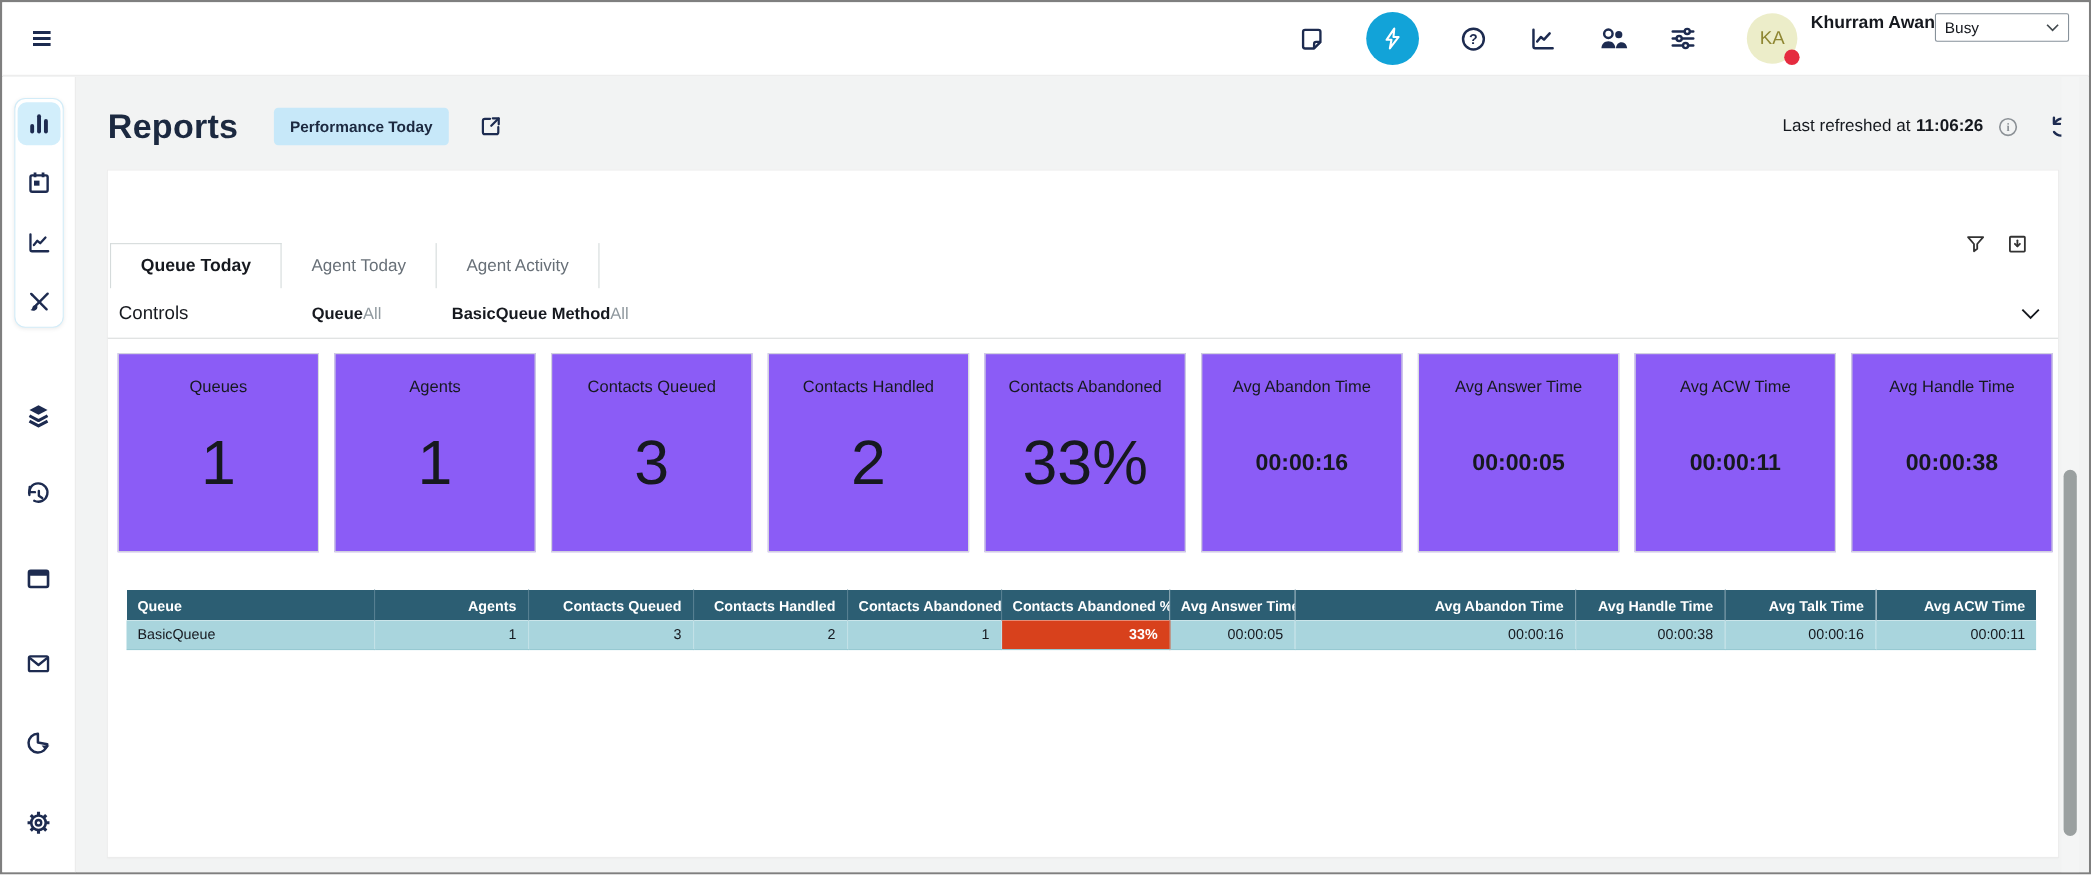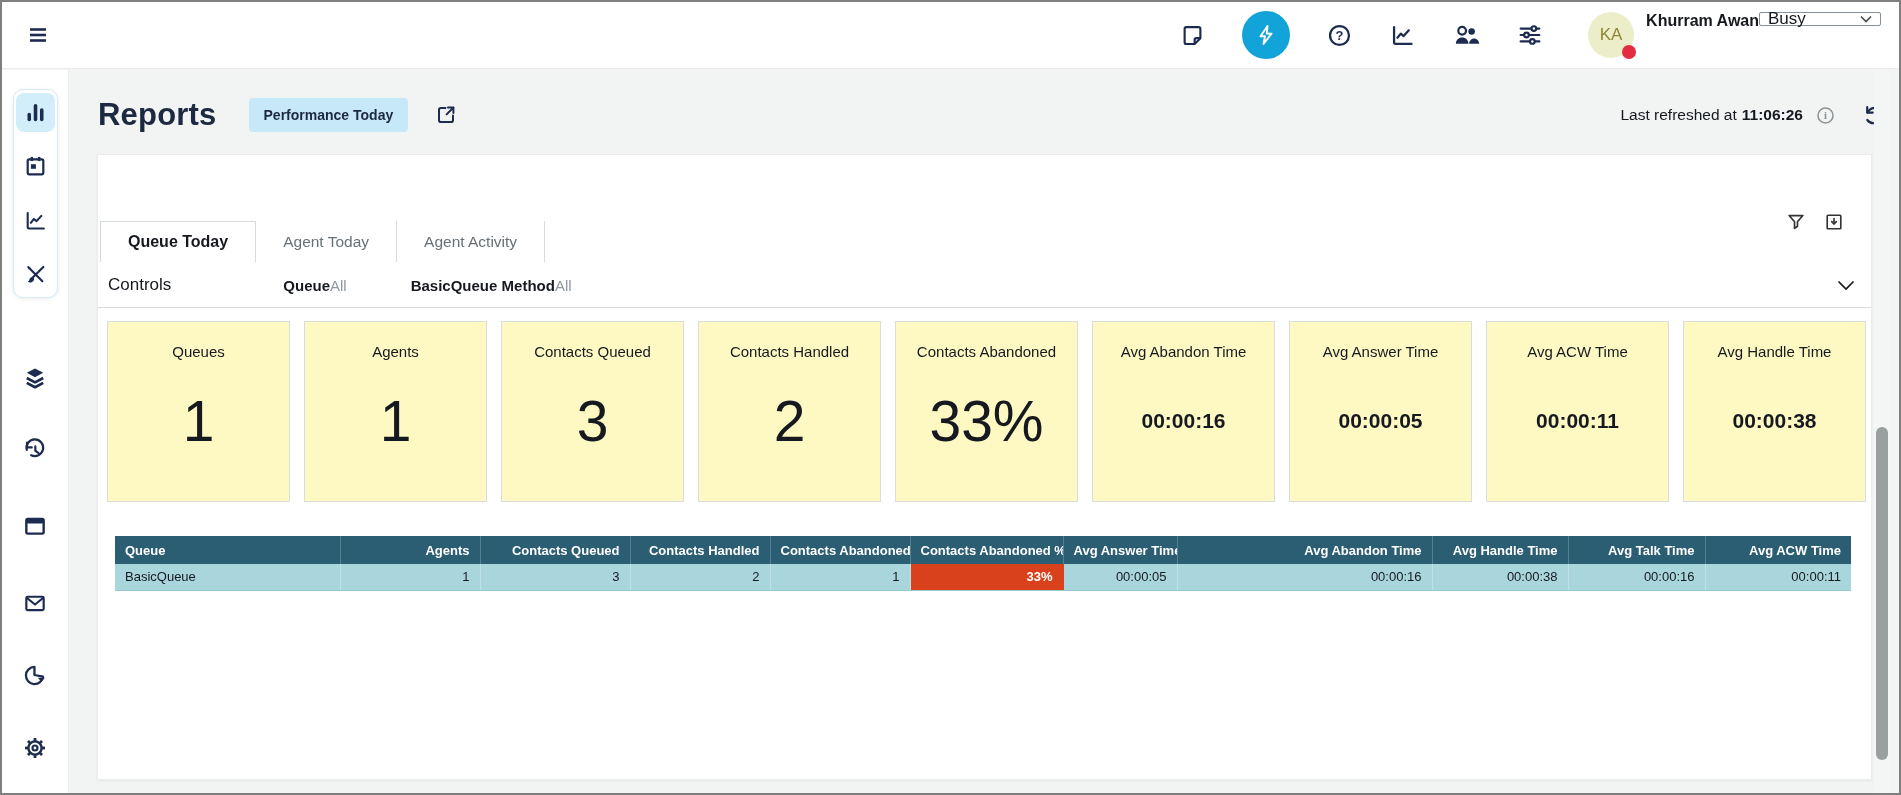--- a/index.html
+++ b/index.html
@@ -18,22 +18,22 @@
     display:flex; align-items:center; padding:0 18px 0 24px;
   }
   .icon-btn { background:none; border:none; cursor:pointer; display:flex; align-items:center; justify-content:center; padding:0; }
   .topbar-icons { margin-left:auto; display:flex; align-items:center; gap:36px; }
   .accent-circle { width:48px; height:48px; border-radius:50%; background:#12a3d8; display:flex; align-items:center; justify-content:center; }
   .user { display:flex; align-items:flex-start; gap:12px; margin-left:44px; }
   .avatar { width:46px; height:46px; border-radius:50%; background:#ecedc9; color:#8f8733; font-weight:normal; font-size:17px; display:flex; align-items:center; justify-content:center; position:relative; cursor:pointer; }
   .status-dot { position:absolute; right:-2px; bottom:-1px; width:14px; height:14px; border-radius:50%; background:#e52b3f; }
   .user-meta { display:flex; }
   .user-name { font-weight:700; font-size:16px; color:#16191f; margin-bottom:5px; }
-  .status-select { width:122px; height:14px; border:1px solid #87919a; border-radius:2px; background:#fff;
-    display:flex; align-items:center; justify-content:space-between; padding:0 8px; font-size:17px; cursor:pointer; }
+  .status-select { width:122px; height:26px; border:1px solid #87919a; border-radius:2px; background:#fff;
+    display:flex; align-items:center; justify-content:space-between; padding:0 8px; font-size:14px; cursor:pointer; }
 
   
   .sidebar { position:absolute; left:0; top:68px; bottom:0; width:67px; background:#fff; border-right:1px solid #eaeaea; }
   .side-group { position:absolute; top:19px; left:11px; width:45px; border:1px solid #d2ecf8; border-radius:10px; background:#fff;
     box-shadow:0 1px 4px rgba(0,0,0,.08); padding:3px 0; display:flex; flex-direction:column; gap:15px; align-items:center; }
   .side-tile { width:39px; height:39px; border-radius:8px; display:flex; align-items:center; justify-content:center; cursor:pointer; }
   .side-tile.active { background:#d2eefb; }
   .side-solo { position:absolute; left:13px; width:40px; height:40px; display:flex; align-items:center; justify-content:center; cursor:pointer; }
 
   
@@ -58,21 +58,21 @@
   .controls-row { position:absolute; top:108px; left:10px; right:16px; height:44px; display:flex; align-items:center; }
   .controls-label { font-size:17px; color:#16191f; }
   .ctl-filter { display:flex; align-items:baseline; cursor:pointer; }
   .ctl-name { font-weight:700; font-size:15px; color:#16191f; }
   .ctl-value { font-size:15px; color:#8f989e; margin-left:0; }
   .f1 { margin-left:112px; } .f2 { margin-left:64px; }
   .controls-chevron { margin-left:auto; }
   .controls-divider { position:absolute; top:152px; left:0; right:0; height:1px; background:#dadddd; }
 
   .metrics { position:absolute; top:166px; left:9px; display:flex; gap:14px; }
-  .metric { width:183px; height:181px; background:#fef9c3; border:1px solid #d9dddd; display:flex; flex-direction:column; align-items:center; }
+  .metric { width:183px; height:181px; background:#8b5cf6; border:1px solid #d9dddd; display:flex; flex-direction:column; align-items:center; }
   .metric-title { margin-top:21px; font-size:15px; color:#16191f; text-align:center; }
   .metric-value { flex:1; display:flex; align-items:center; justify-content:center; padding-bottom:20px; font-size:57px; color:#16191f; }
   .metric-value.time { font-size:21px; font-weight:700; }
 
   table.queue-table { position:absolute; top:381px; left:17px; width:1736px; border-collapse:collapse; table-layout:fixed; font-size:13px; }
   .queue-table th { background:#2c5e73; color:#fff; font-weight:700; height:28px; padding:0 10px; text-align:right; border-right:1px solid #567f91; white-space:nowrap; overflow:hidden; }
   .queue-table th:first-child { text-align:left; }
   .queue-table th:last-child { border-right:none; }
   .queue-table td { background:#a9d5dd; height:26px; padding:0 10px; text-align:right; color:#16191f; border-right:1px solid #c2e1e7; border-bottom:1px solid #97c9d2; white-space:nowrap; }
   .queue-table td:first-child { text-align:left; }

